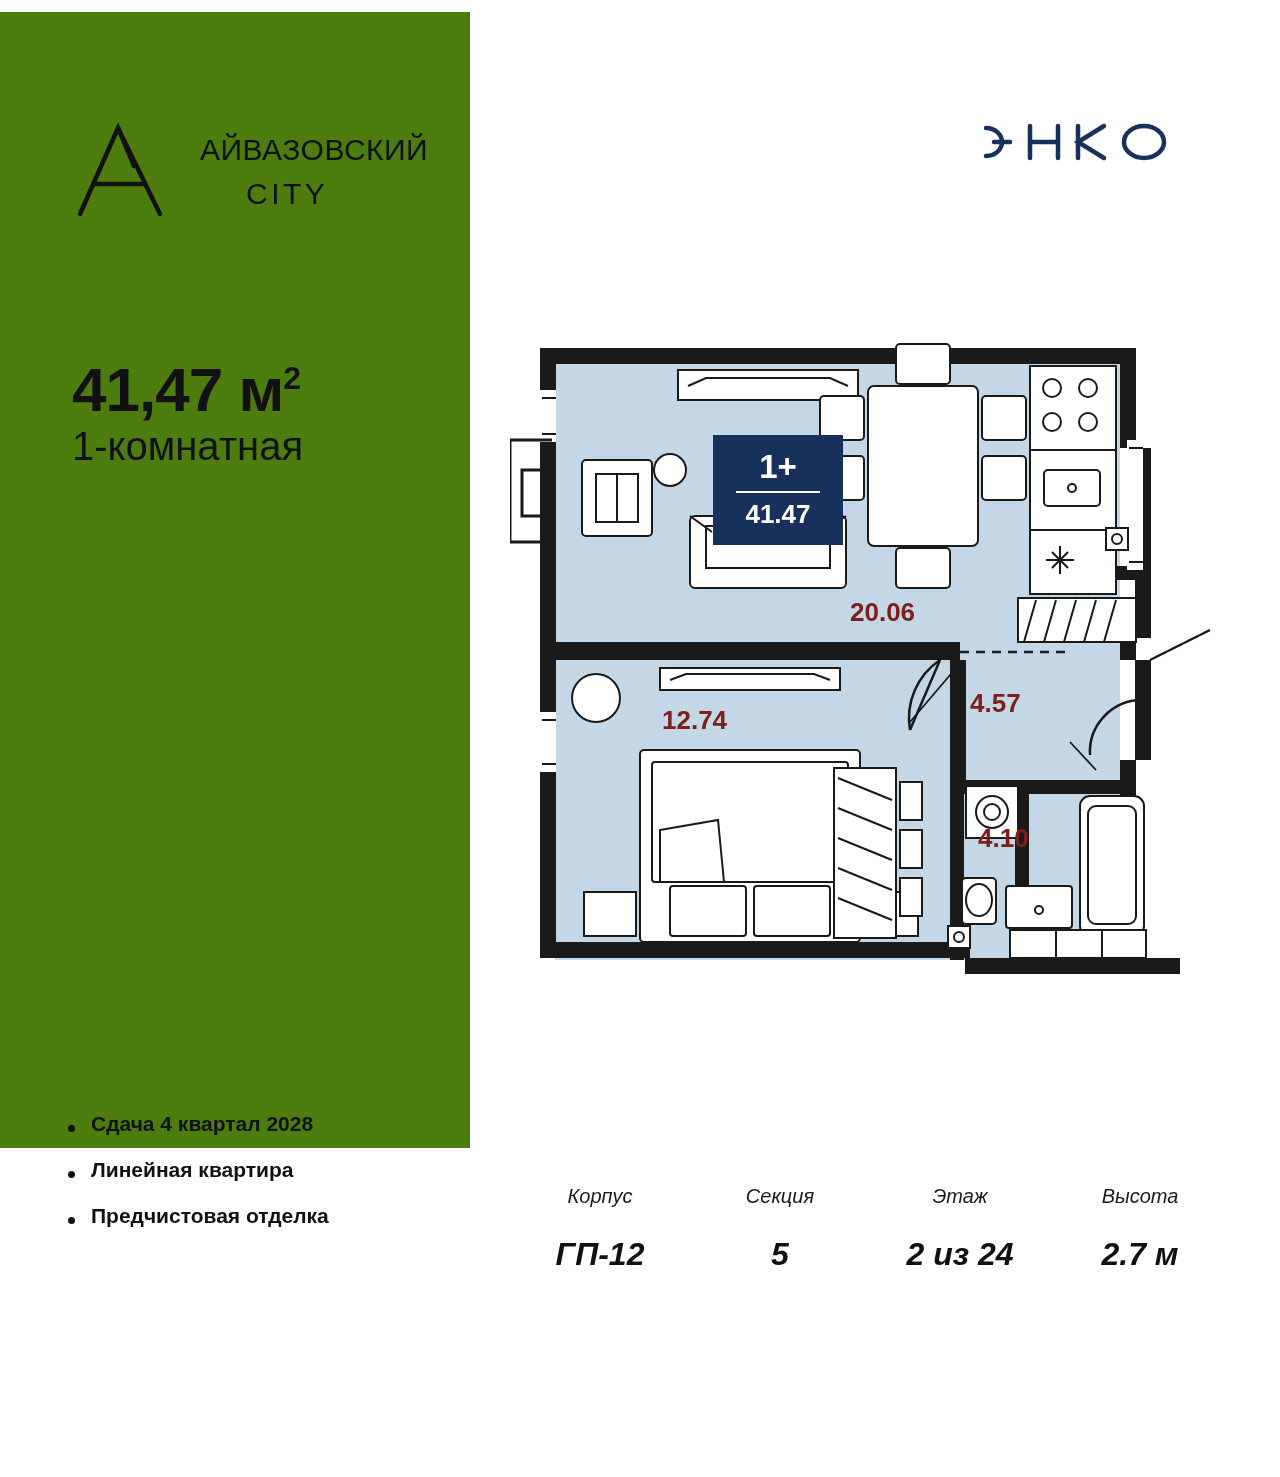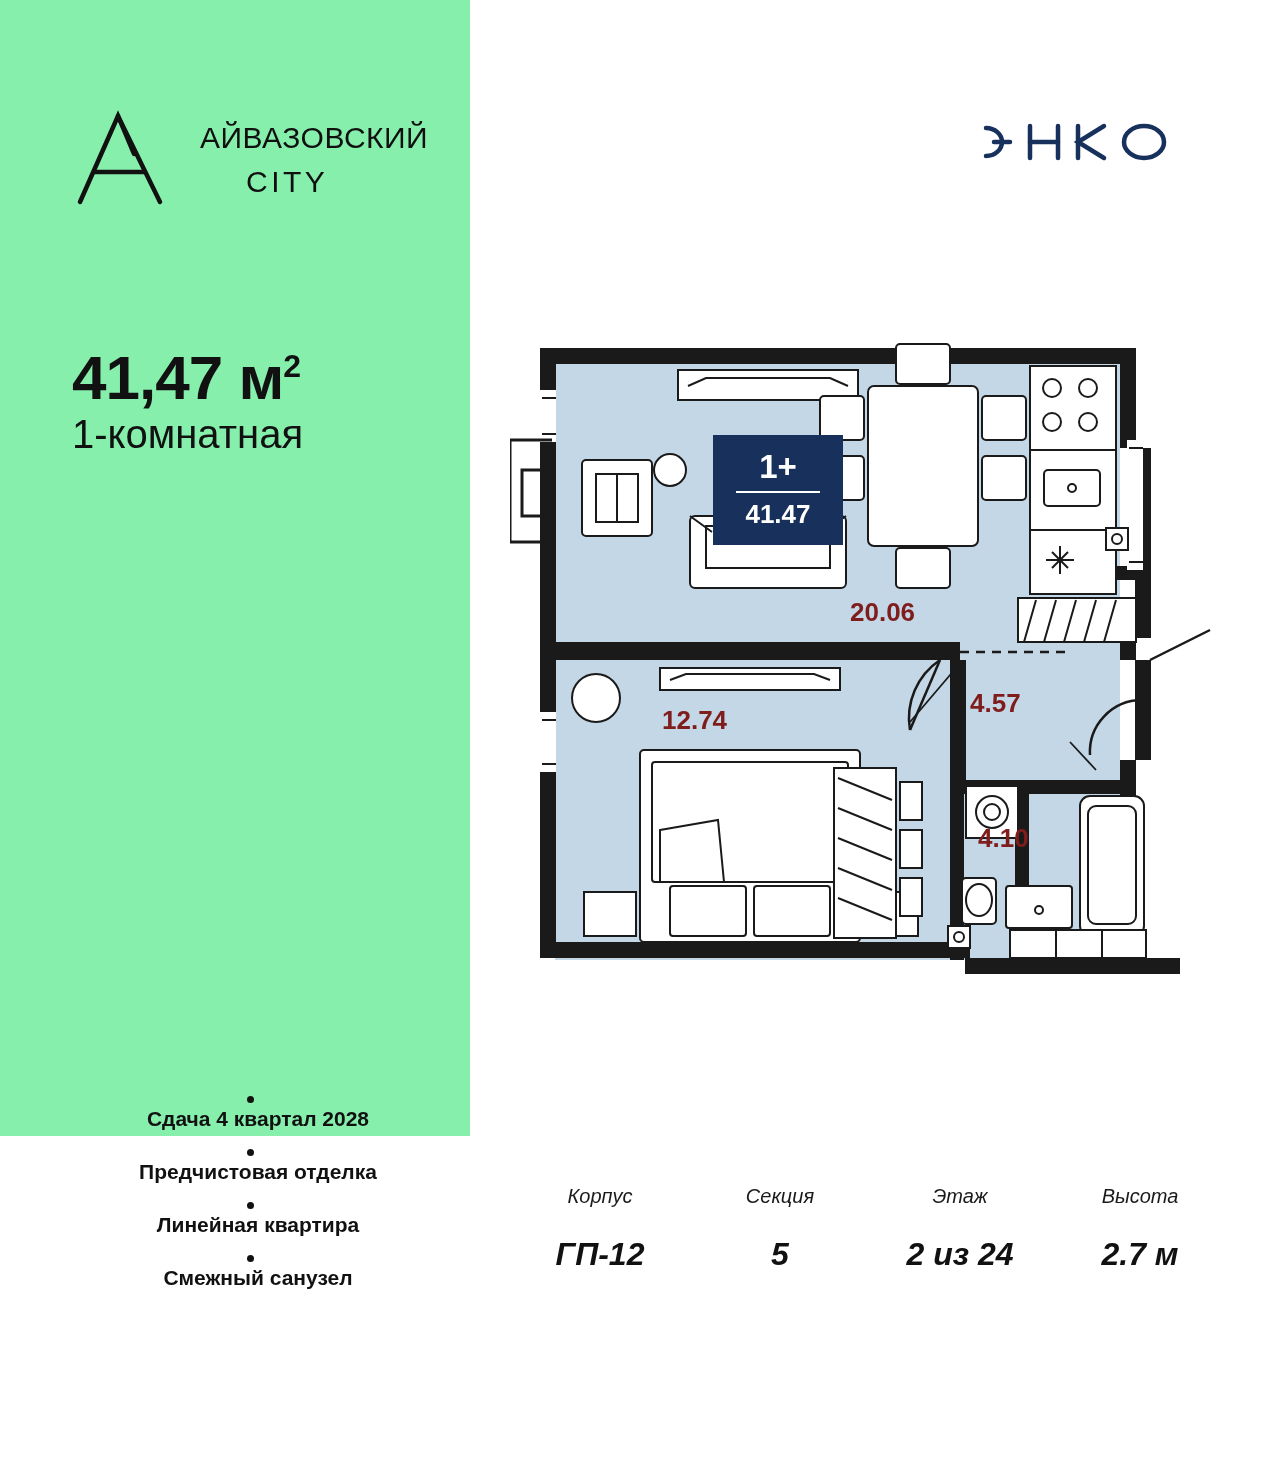--- a/index.html
+++ b/index.html
@@ -12,24 +12,24 @@
     height: 1477px;
     position: relative;
     font-family: "Liberation Sans", sans-serif;
     color: #1a1a1a;
     overflow: hidden;
   }
 
   
   .sidebar {
     position: absolute;
-    left: 0; top: 0;
+    left: 0; top: 12px;
     width: 470px;
     height: 1136px;
-    background: #86efac;
+    background: #4d7c0f;
   }
 
   .logo {
     position: absolute;
     left: 72px;
     top: 110px;
     width: 330px;
     height: 100px;
   }
   .logo-text {
@@ -76,26 +76,25 @@
   }
 
   .features {
     position: absolute;
     left: 68px;
     top: 1100px;
     width: 380px;
   }
   .feature {
     display: flex;
-    align-items: center;
+    align-items: flex-end;
     margin-bottom: 22px;
     font-size: 21px;
     font-weight: 700;
     color: #111;
-    flex-direction: column;
   }
   .feature .dot {
     width: 7px;
     height: 7px;
     border-radius: 50%;
     background: #111;
     margin-right: 16px;
     flex: 0 0 auto;
     position: relative;
     top: -4px;
@@ -208,29 +207,25 @@
 
   <div class="rooms">1-комнатная</div>
 
   <div class="features">
     <div class="feature">
       <span class="dot"></span>
       <span>Сдача 4 квартал 2028</span>
     </div>
     <div class="feature">
       <span class="dot"></span>
-      <span>Предчистовая отделка</span>
+      <span>Линейная квартира</span>
     </div>
     <div class="feature">
       <span class="dot"></span>
-      <span>Линейная квартира</span>
-    </div>
-    <div class="feature">
-      <span class="dot"></span>
-      <span>Смежный санузел</span>
+      <span>Предчистовая отделка</span>
     </div>
   </div>
 </div>
 
 <div class="content">
 
   <div class="enko-logo">
     <svg width="210" height="48" viewBox="0 0 210 48">
       <g fill="none" stroke="#17315c" stroke-width="4.5" stroke-linecap="round">
 

